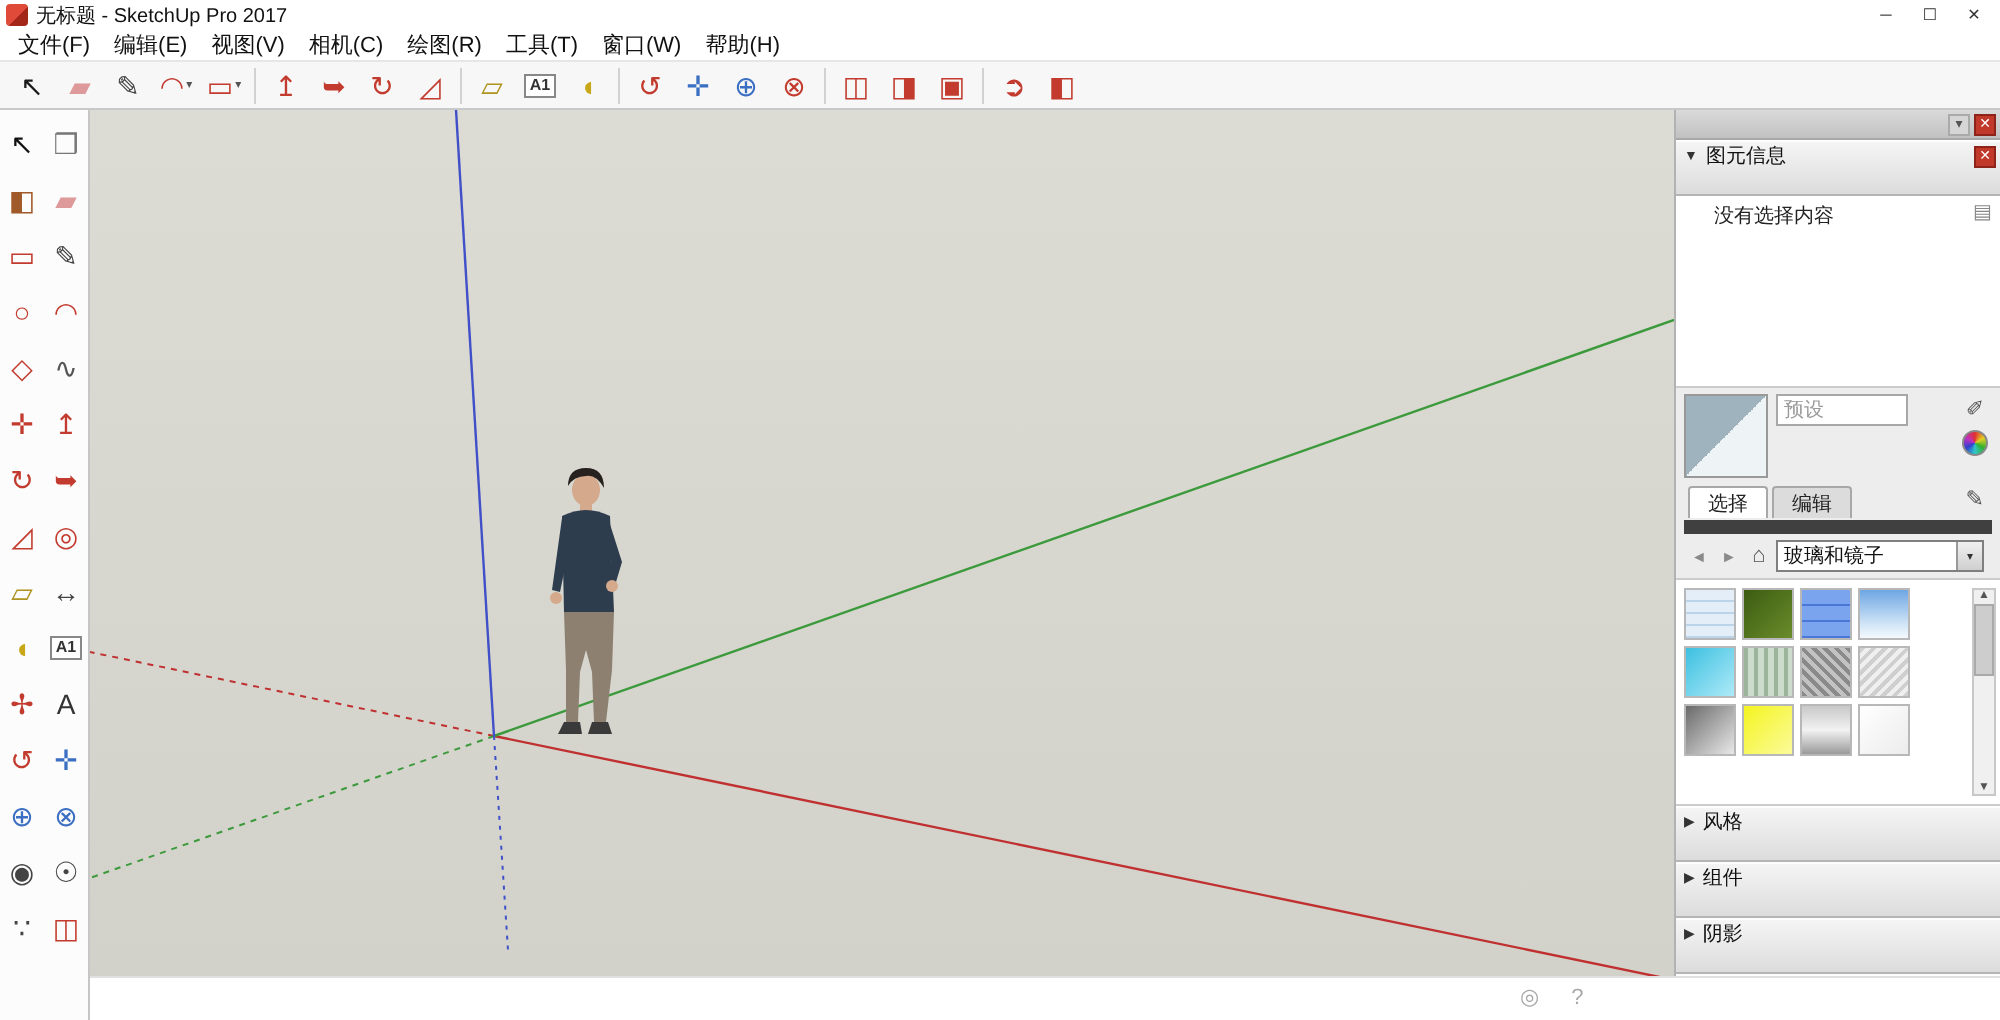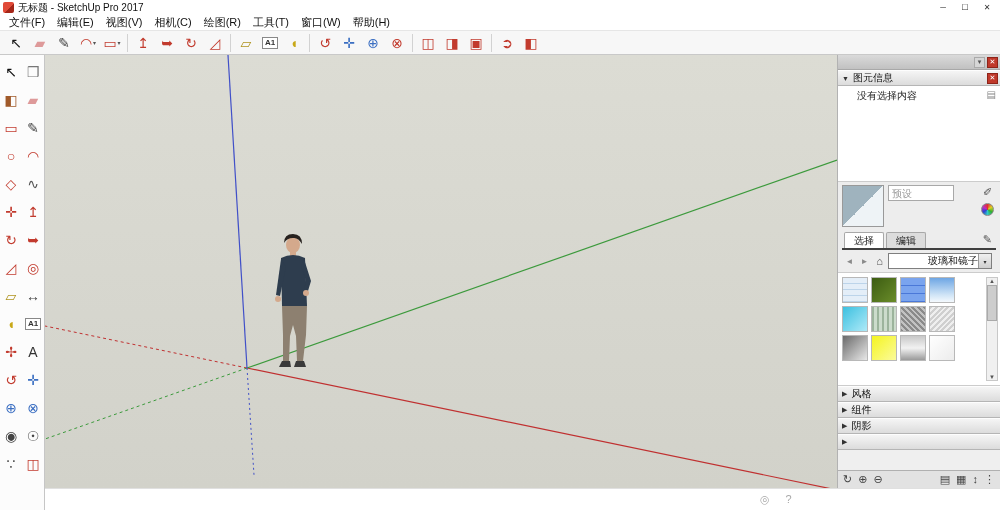--- a/index.html
+++ b/index.html
@@ -41,44 +41,44 @@
   
   .right-panel{position:absolute;left:837px;top:55px;width:163px;height:433px;background:#efefef;
     border-left:1px solid #b2b2b2;box-sizing:border-box;display:flex;flex-direction:column;font-size:10px;}
   .panel-title{height:14px;flex:0 0 14px;background:linear-gradient(#dadada,#c1c1c1);
     display:flex;align-items:center;padding:0 2px 0 5px;border-bottom:1px solid #a8a8a8;}
   .panel-title .t{flex:1;color:#111;margin-top:32px;}
   .gray-btn{width:11px;height:11px;display:flex;align-items:center;justify-content:center;font-size:7px;color:#555;background:#d6d6d6;border:1px solid #aaa;margin-left:2px;box-sizing:border-box;}
   .close-red{width:11px;height:11px;display:flex;align-items:center;justify-content:center;font-size:7px;color:#fff;background:#c0392b;border:1px solid #8e2419;margin-left:2px;box-sizing:border-box;}
   .section-hdr{height:14px;flex:0 0 14px;background:linear-gradient(#f5f5f5,#dcdcdc);
     border-top:1px solid #fdfdfd;border-bottom:1px solid #b5b5b5;
-    display:flex;align-items:center;padding:0 2px 0 4px;}
+    display:flex;align-items:center;padding:0 2px 12px 4px;}
   .hdr-arrow{font-size:7px;margin-right:4px;color:#333;}
   .hdr-label{flex:1;color:#111;}
   .entity-body{height:96px;flex:0 0 96px;background:#fff;border-bottom:1px solid #ccc;position:relative;padding:3px 19px;box-sizing:border-box;}
   .entity-icon{position:absolute;right:4px;top:3px;color:#888;font-size:10px;}
   .materials-body{padding:3px 4px 0;background:#ededed;}
   .preview-row{display:flex;gap:4px;}
   .mat-thumb{width:42px;height:42px;border:1px solid #999;box-sizing:border-box;
     background:linear-gradient(135deg,#9fb3be 0 50%,#eef3f6 50%);}
   .mat-name-input{width:66px;height:16px;font-size:10px;border:1px solid #a8a8a8;padding:0 3px;box-sizing:border-box;background:#fff;align-self:flex-start;font-family:inherit;}
   .mat-name-input::placeholder{color:#9a9a9a;}
   .side-icons{margin-left:auto;display:flex;flex-direction:column;gap:4px;align-items:center;padding:1px 2px 0 0;}
   .dropper-icon{font-size:11px;color:#555;}
   .color-wheel{width:13px;height:13px;border-radius:50%;border:1px solid #888;box-sizing:border-box;
     background:conic-gradient(#e03030,#e0d020,#30b030,#30c8c8,#3040d0,#c030c0,#e03030);}
-  .tabs-row{display:flex;align-items:center;height:17px;margin-top:4px;border-bottom:2px solid #404040;padding:0 2px;}
+  .tabs-row{display:flex;align-items:flex-start;height:17px;margin-top:4px;border-bottom:7px solid #404040;padding:0 2px;}
   .tab{padding:1px 9px 0;border:1px solid #a8a8a8;border-bottom:none;background:#dcdcdc;margin-right:2px;border-radius:2px 2px 0 0;color:#222;}
   .tab.active{background:#fff;}
   .brush-icon{margin-left:auto;color:#555;font-size:11px;padding-right:2px;}
   .nav-row{display:flex;align-items:center;gap:2px;padding:3px 2px 3px 1px;background:#ededed;}
   .nav-btn{width:13px;height:13px;display:flex;align-items:center;justify-content:center;color:#8a8a8a;font-size:8px;}
   .nav-btn.home{color:#555;font-size:11px;}
   .mat-select{flex:1;height:16px;border:1px solid #7f7f7f;background:#fff;display:flex;align-items:center;padding-left:3px;box-sizing:border-box;margin-right:2px;}
-  .mat-select .val{flex:1;color:#111;text-align:right;}
+  .mat-select .val{flex:1;color:#111;}
   .mat-select .dda{width:12px;height:14px;background:linear-gradient(#f0f0f0,#cfcfcf);border-left:1px solid #999;display:flex;align-items:center;justify-content:center;font-size:6px;color:#333;}
   .swatch-wrap{display:flex;background:#fff;border-top:1px solid #ccc;border-bottom:1px solid #ccc;padding:4px 2px 4px 4px;height:114px;flex:0 0 114px;box-sizing:border-box;}
   .swatch-grid{display:grid;grid-template-columns:repeat(4,26px);grid-auto-rows:26px;gap:3px;flex:1;align-content:start;}
   .swatch{border:1px solid #b8b8b8;box-sizing:border-box;}
   .vscroll{width:12px;background:#f0f0f0;border:1px solid #c8c8c8;box-sizing:border-box;display:flex;flex-direction:column;align-items:center;font-size:6px;color:#555;}
   .vtrack{flex:1;width:100%;display:flex;justify-content:center;}
   .vthumb{width:8px;height:34px;background:#cdcdcd;border:1px solid #aaa;margin-top:1px;}
   .panel-bottom{margin-top:auto;height:17px;flex:0 0 17px;background:#e2e2e2;border-top:1px solid #b0b0b0;
     display:flex;align-items:center;padding:0 5px;gap:6px;font-size:11px;color:#444;}
   .pb-left,.pb-right{display:flex;gap:6px;align-items:center;}

